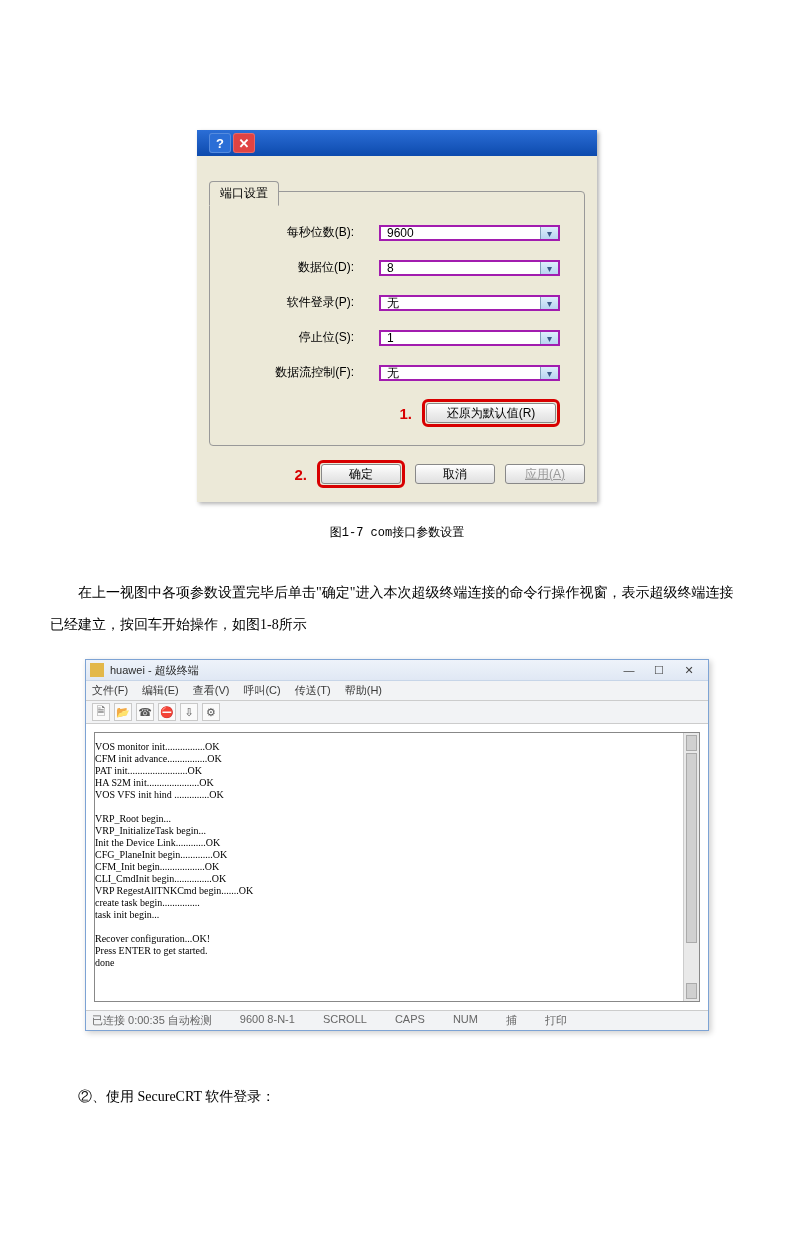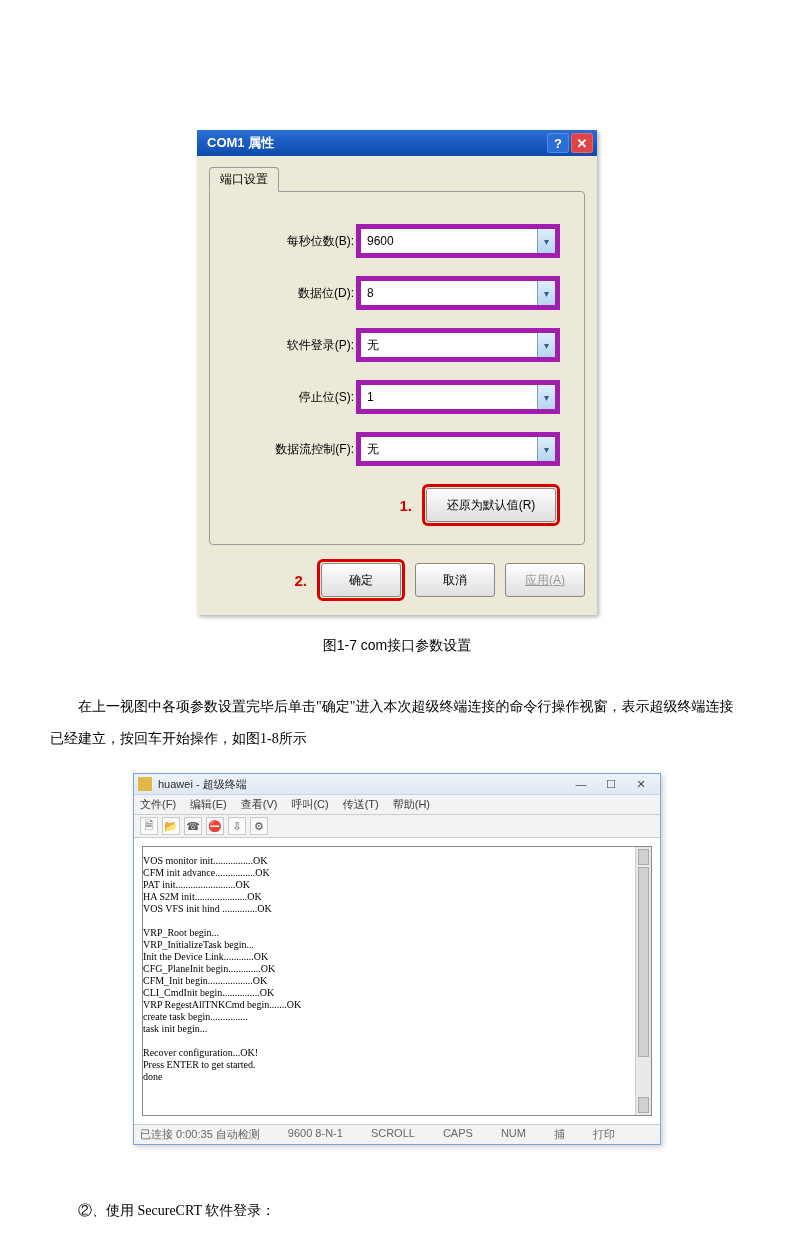--- a/index.html
+++ b/index.html
@@ -45,78 +45,79 @@
   .dlg-close { background: #e04343; color:#fff; }
 
   .dlg-body {
     background: #ece9d8;
     padding: 10px 12px 14px;
   }
   .dlg-tabstrip {
     display: flex;
     gap: 0;
     position: relative;
-    top: 1px;
+    top: 15px;
     align-items: center;
   }
   .dlg-tab {
     background: #ece9d8;
     border: 1px solid #999;
     border-radius: 4px 4px 0 0;
     padding: 3px 10px;
     font-size: 12px;
     border-bottom: 1px solid #ece9d8;
   }
   .dlg-panel {
     border: 1px solid #999;
     border-radius: 0 4px 4px 4px;
     padding: 32px 24px 18px 24px;
     background: #ece9d8;
     margin-bottom: 14px;
   }
   .frm-row {
     display: flex;
-    align-items: center;
+    align-items: flex-end;
     margin-bottom: 18px;
-    gap: 2px;
+    gap: 10px;
     font-size: 12px;
   }
   .frm-label {
     width: 120px; text-align: right;
   }
   .frm-select {
     flex: 1;
     display: flex;
     align-items: center;
     background: #fff;
-    border: 5px solid #a21caf;
-    height: 34px;
+    border: 2px solid #a21caf;
+    height: 16px;
     padding-left: 6px;
     font-size: 12px;
     position: relative;
+    margin-left: 15px;
   }
   .frm-select .arrow {
     position: absolute; right:0; top:0; bottom:0;
     width: 18px;
     background: linear-gradient(#ddeefc, #b8d4f0);
     border-left: 1px solid #7f9db9;
     display:flex; align-items:center; justify-content:center;
     color:#3a5a8a;
     font-size:10px;
   }
   .dlg-restore-row {
     display:flex; justify-content:flex-end; align-items:center; gap:10px;
     margin-top:10px;
   }
   .dlg-restore-row .num1 {
     color:#d80000; font-weight:bold; font-size:15px;
   }
   .btn {
     min-width: 80px;
-    height: 34px;
+    height: 20px;
     background: linear-gradient(#fff, #eee 50%, #e0e0e0);
     border: 1px solid #888;
     border-radius: 3px;
     font-size: 12px;
     font-family: inherit;
     display:inline-flex; align-items:center; justify-content:center;
     padding: 0 10px;
   }
   .btn-disabled { color:#999;text-decoration:underline; }
   .red-ring {
@@ -129,35 +130,35 @@
     display:flex; justify-content:flex-end; align-items:center; gap:10px;
     margin-top: 4px;
   }
   .dlg-buttons .num2 {
     color:#d80000; font-weight:bold; font-size:15px;
   }
 
   .caption {
     text-align: center;
     margin: 22px 0 0;
-    font-family: Liberation Sans, sans-serif;
-    font-size: 14px;
+    font-family: Liberation Mono, monospace;
+    font-size: 12px;
   }
 
   .para {
     font-family: "SimSun", serif;
     font-size: 14px;
     line-height: 2.3;
     margin: 36px 0 18px;
     text-indent: 2em;
   }
 
   
   .term-window {
-    width: 528px;
+    width: 624px;
     margin: 0 auto;
     border: 1px solid #7da3d4;
     box-shadow: 2px 2px 6px rgba(0,0,0,0.2);
     font-family: "SimSun", sans-serif;
     font-size: 11px;
   }
   .term-titlebar {
     background: linear-gradient(#eef3fa, #e0e8f4);
     color: #333;
     display:flex; align-items:center;
@@ -250,21 +251,20 @@
 
   .para2 { margin-top:50px; text-indent:2em; }
 </style>
 </head>
 <body>
 
 <div class="page">
 
   <div class="dialog">
     <div class="dlg-titlebar">
-      <span class="title">COM1 属性</span>
       <span class="dlg-titlebtn dlg-help">?</span>
       <span class="dlg-titlebtn dlg-close">✕</span>
     </div>
     <div class="dlg-body">
       <div class="dlg-tabstrip">
         <div class="dlg-tab">端口设置</div>
       </div>
       <div class="dlg-panel">
 
         <div class="frm-row">

